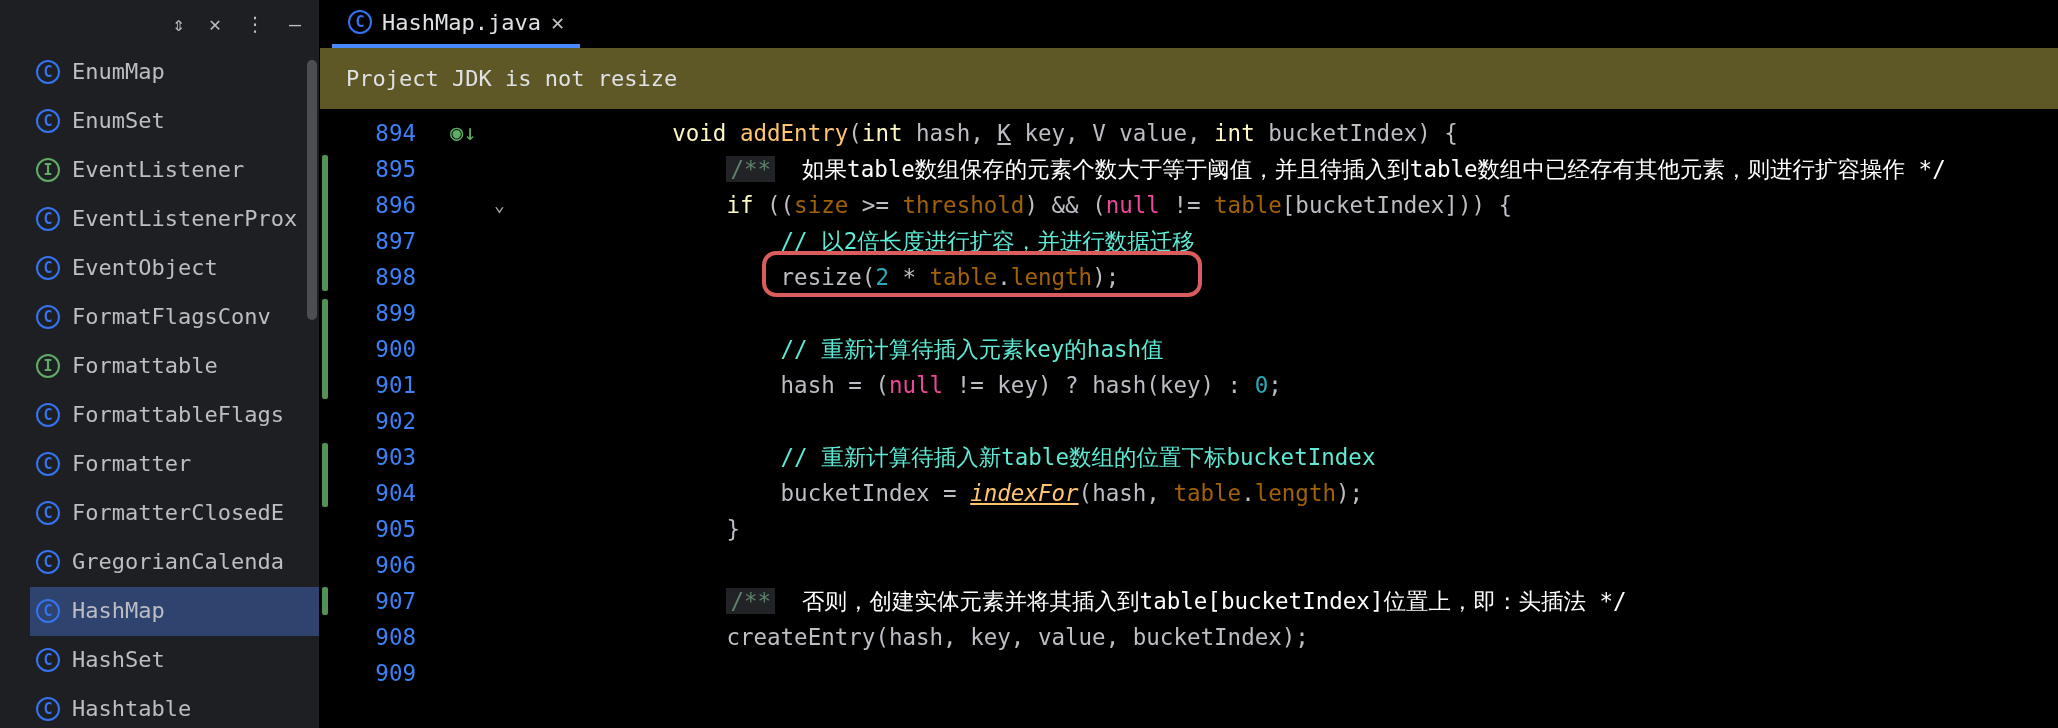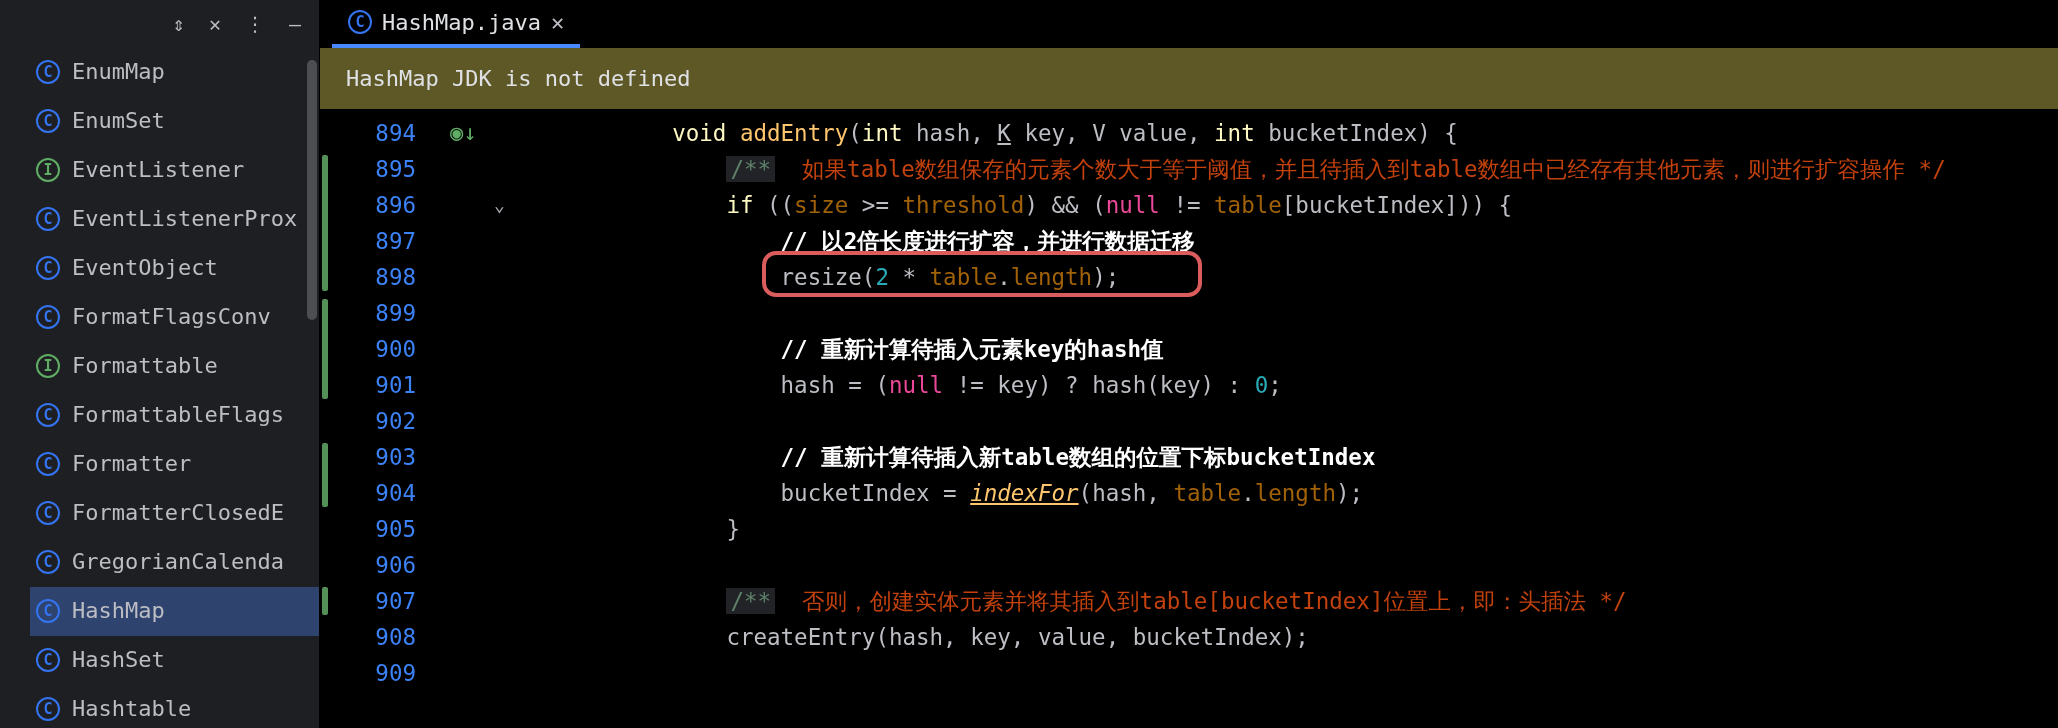--- a/index.html
+++ b/index.html
@@ -169,23 +169,23 @@
   }
   .code-line { height:36px; }
 
   
   .kw { color:#fef9c3; }
   .fn { color:#ffc66d; }
   .fn-it { color:#ffc66d; font-style:italic;text-decoration:underline; }
   .id { color:#bcbec4; }
   .field { color:#a16207; }
   .num { color:#2aacb8; }
-  .cmt { color:#ffffff;font-weight:bold; }
+  .cmt { color:#5eead4; }
   .doc-open { color:#5f826b; background:#212326; padding:0 4px; }
-  .doc-body { color:#c2410c; }
+  .doc-body { color:#ffffff; }
   .op { color:#bcbec4; }
   .kwnull { color:#ec4899; }
   .param { color:#bcbec4; text-decoration: underline; text-decoration-color:#bcbec4; }
 
   .hl-box {
     position:absolute;
     border:4px solid #db5c5c;
     border-radius:14px;
     pointer-events:none;
   }
@@ -264,21 +264,21 @@
 <div class="editor">
   <div class="tabbar">
     <div class="tab">
       <span class="icon-circle icon-c">C</span>
       <span>HashMap.java</span>
       <span class="close">✕</span>
     </div>
   </div>
 
   <div class="banner">
-    <span>HashMap JDK is not defined</span>
+    <span>Project JDK is not resize</span>
   </div>
 
   <div class="code-area">
     <div class="gutter" id="gutter">
       <div class="vcs-strip" id="vcs">
           <div class="vcs-mark" style="top: 46px; height: 136px;"></div>
           <div class="vcs-mark" style="top: 190px; height: 100px;"></div>
           <div class="vcs-mark" style="top: 334px; height: 64px;"></div>
           <div class="vcs-mark" style="top: 478px; height: 28px;"></div>
         </div>

